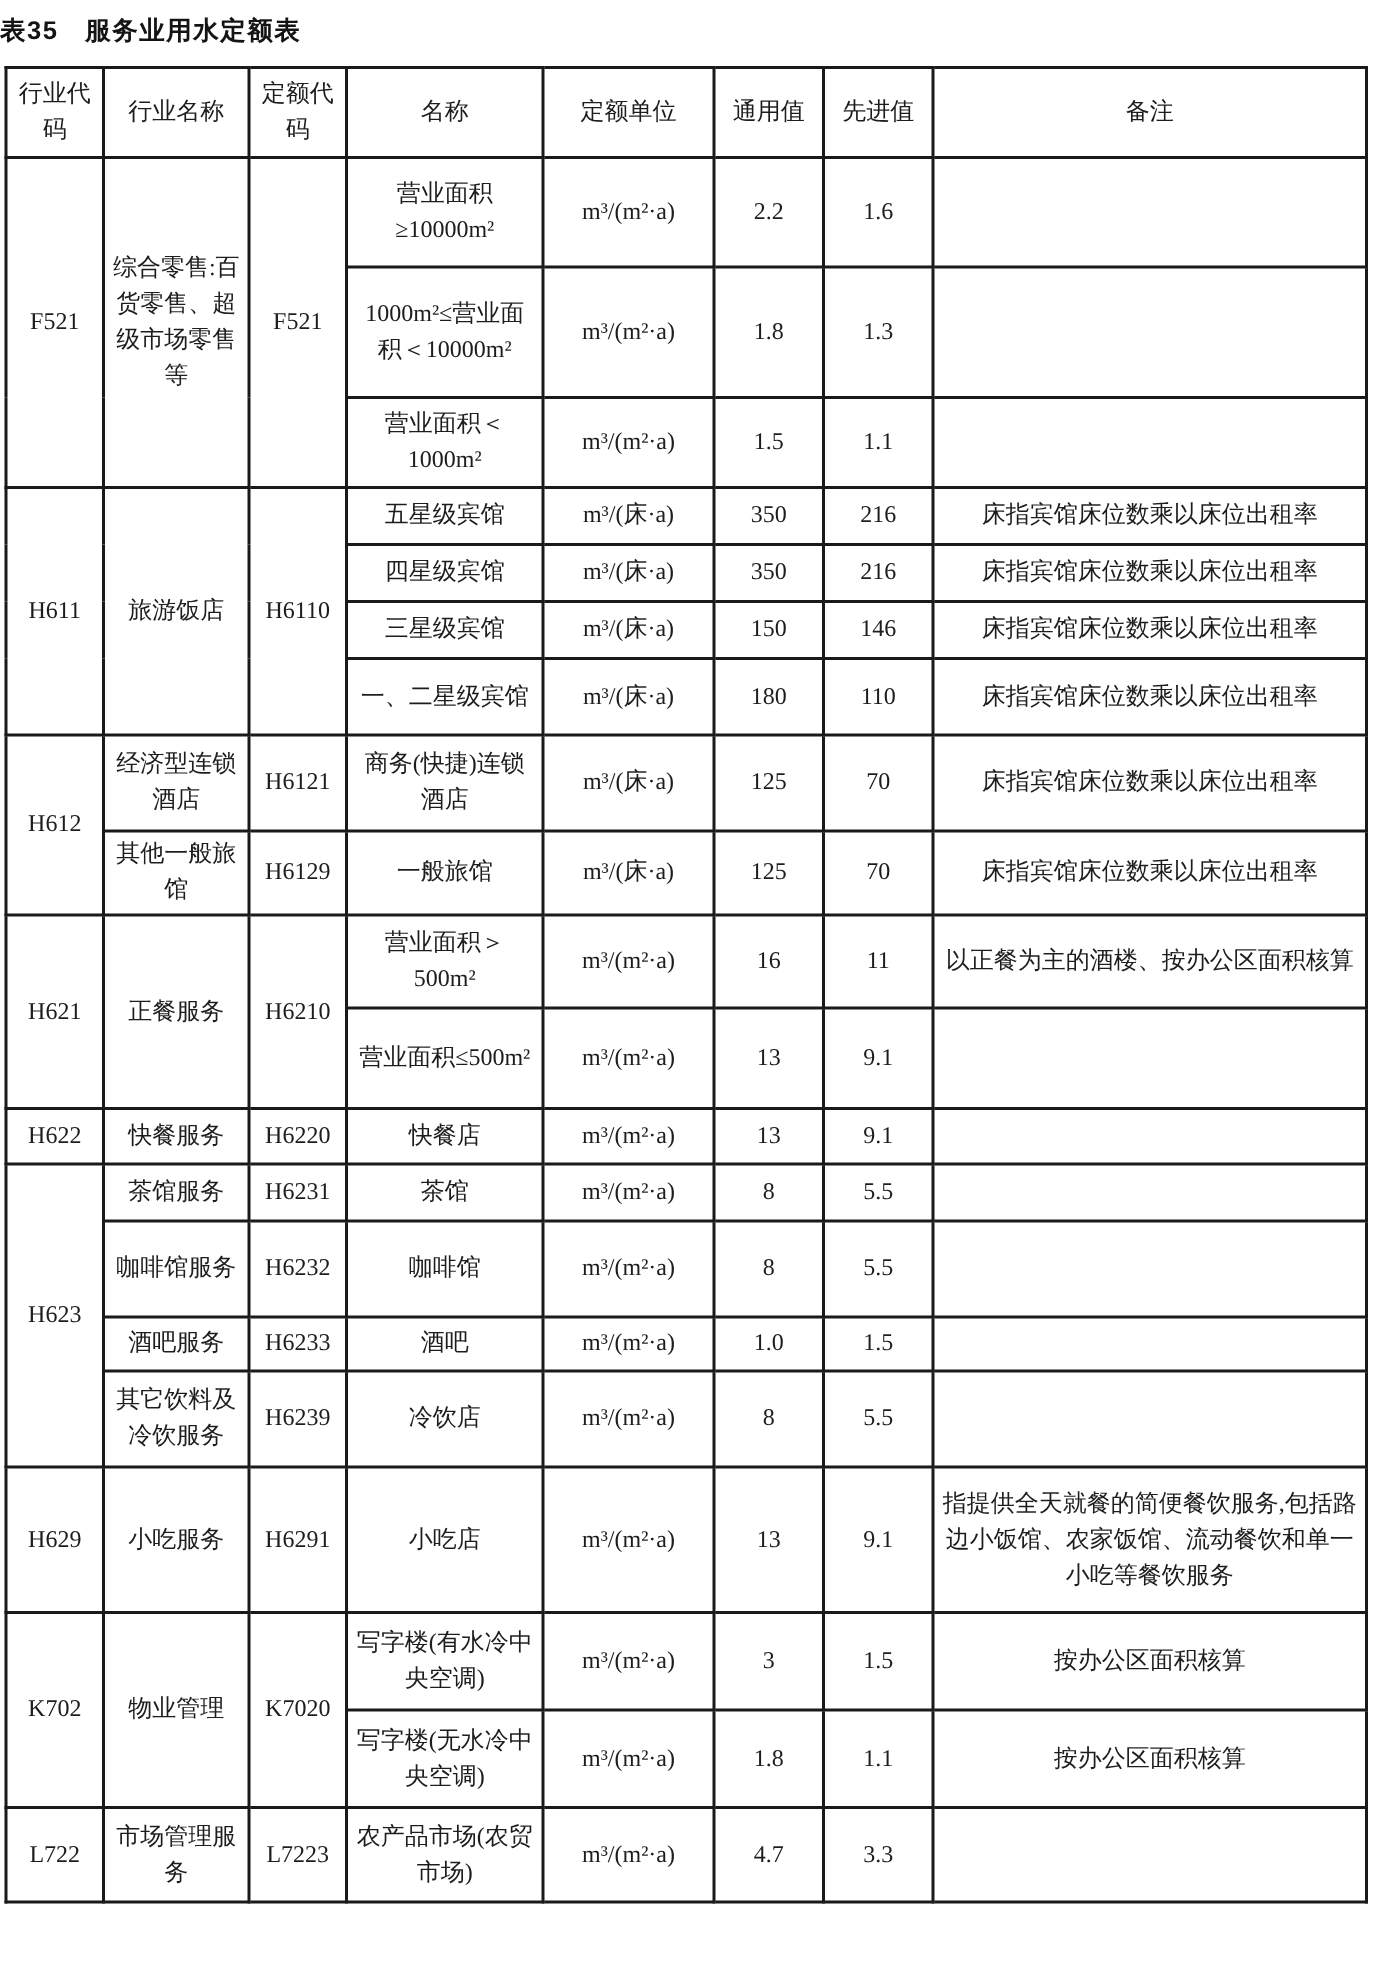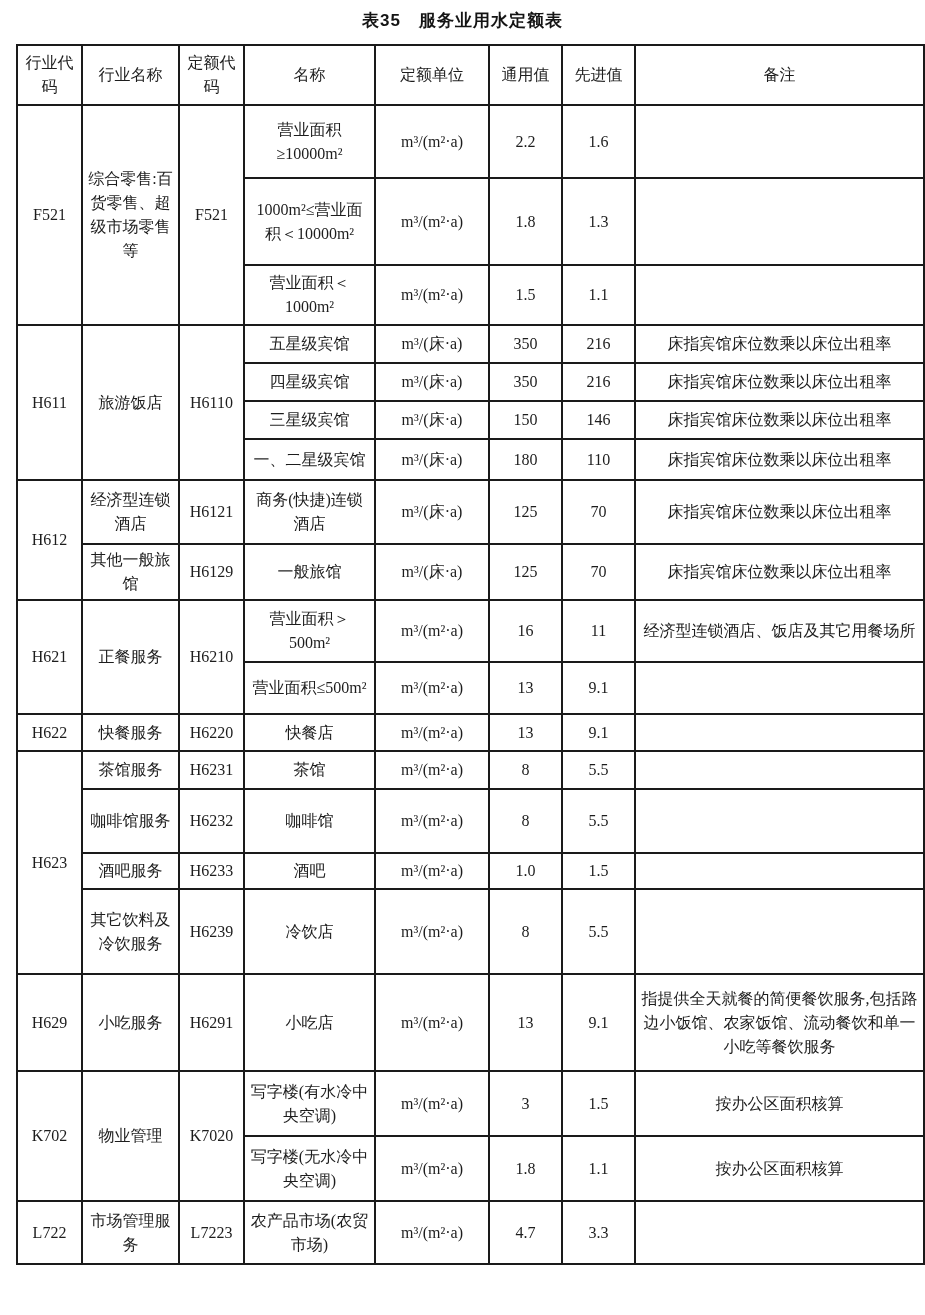--- a/index.html
+++ b/index.html
@@ -5,33 +5,33 @@
   * { box-sizing: border-box; margin: 0; padding: 0; }
   body {
     width: 925px; height: 1315px;
     background: #ffffff;
     overflow: hidden;
     font-family: "Liberation Serif", "DejaVu Serif", serif;
     color: #1d1d1d;
   }
   .page { width: 925px; height: 1315px; }
   .title {
-    text-align: center;
+    text-align: left;
     padding-top: 9px;
     margin-bottom: 12px;
     font-family: "Liberation Sans", "DejaVu Sans", sans-serif;
     font-weight: 700;
     font-size: 17px;
     color: #141414;
     letter-spacing: 1px;
   }
   table.quota {
     border-collapse: collapse;
     table-layout: fixed;
-    margin-left: 16px;
+    margin-left: 3px;
     width: 907px;
   }
   table.quota th, table.quota td {
     border: 2px solid #1a1a1a;
     text-align: center;
     vertical-align: middle;
     font-size: 16px;
     line-height: 1.5;
     padding: 2px 5px;
     font-weight: normal;
@@ -120,21 +120,21 @@
         <td>216</td>
         <td class="remark">床指宾馆床位数乘以床位出租率</td>
       </tr>
       <tr style="height:38px">
         <td>三星级宾馆</td>
         <td>m³/(床·a)</td>
         <td>150</td>
         <td>146</td>
         <td class="remark">床指宾馆床位数乘以床位出租率</td>
       </tr>
-      <tr style="height:41px">
+      <tr style="height:51px">
         <td>一、二星级宾馆</td>
         <td>m³/(床·a)</td>
         <td>180</td>
         <td>110</td>
         <td class="remark">床指宾馆床位数乘以床位出租率</td>
       </tr>
 
       <tr style="height:64px">
         <td rowspan="2">H612</td>
         <td>经济型连锁酒店</td>
@@ -156,23 +156,23 @@
       </tr>
 
       <tr style="height:62px">
         <td rowspan="2">H621</td>
         <td rowspan="2">正餐服务</td>
         <td rowspan="2">H6210</td>
         <td>营业面积＞500m²</td>
         <td>m³/(m²·a)</td>
         <td>16</td>
         <td>11</td>
-        <td class="remark">经济型连锁酒店、饭店及其它用餐场所</td>
-      </tr>
-      <tr style="height:52px">
+        <td class="remark">以正餐为主的酒楼、按办公区面积核算</td>
+      </tr>
+      <tr style="height:67px">
         <td>营业面积≤500m²</td>
         <td>m³/(m²·a)</td>
         <td>13</td>
         <td>9.1</td>
         <td class="remark"></td>
       </tr>
 
       <tr style="height:37px">
         <td>H622</td>
         <td>快餐服务</td>
@@ -205,21 +205,21 @@
       </tr>
       <tr style="height:36px">
         <td>酒吧服务</td>
         <td>H6233</td>
         <td>酒吧</td>
         <td>m³/(m²·a)</td>
         <td>1.0</td>
         <td>1.5</td>
         <td class="remark"></td>
       </tr>
-      <tr style="height:85px">
+      <tr style="height:64px">
         <td>其它饮料及冷饮服务</td>
         <td>H6239</td>
         <td>冷饮店</td>
         <td>m³/(m²·a)</td>
         <td>8</td>
         <td>5.5</td>
         <td class="remark"></td>
       </tr>
 
       <tr style="height:97px">

